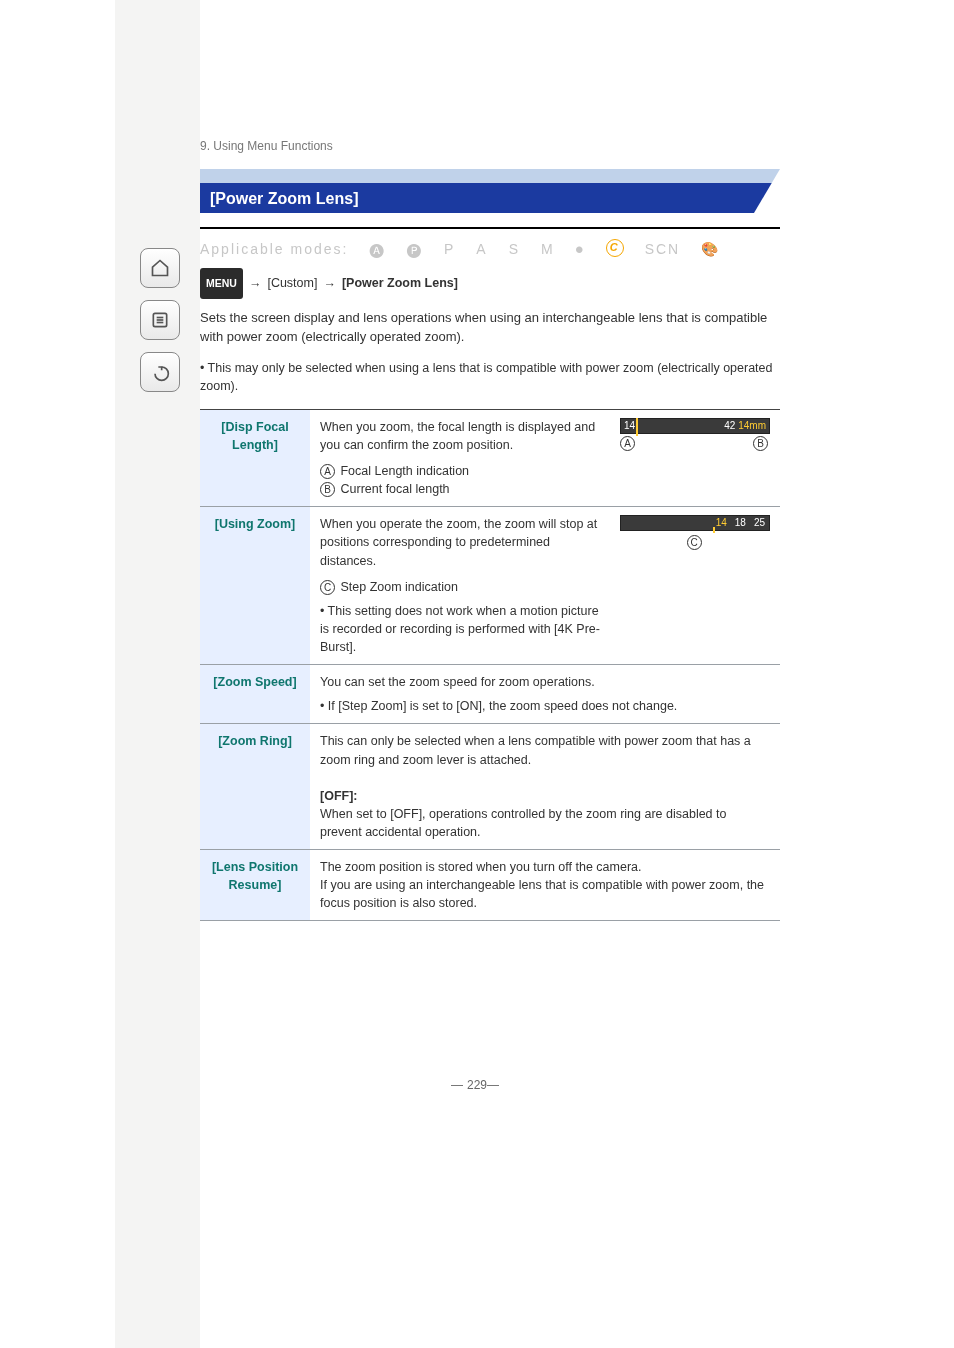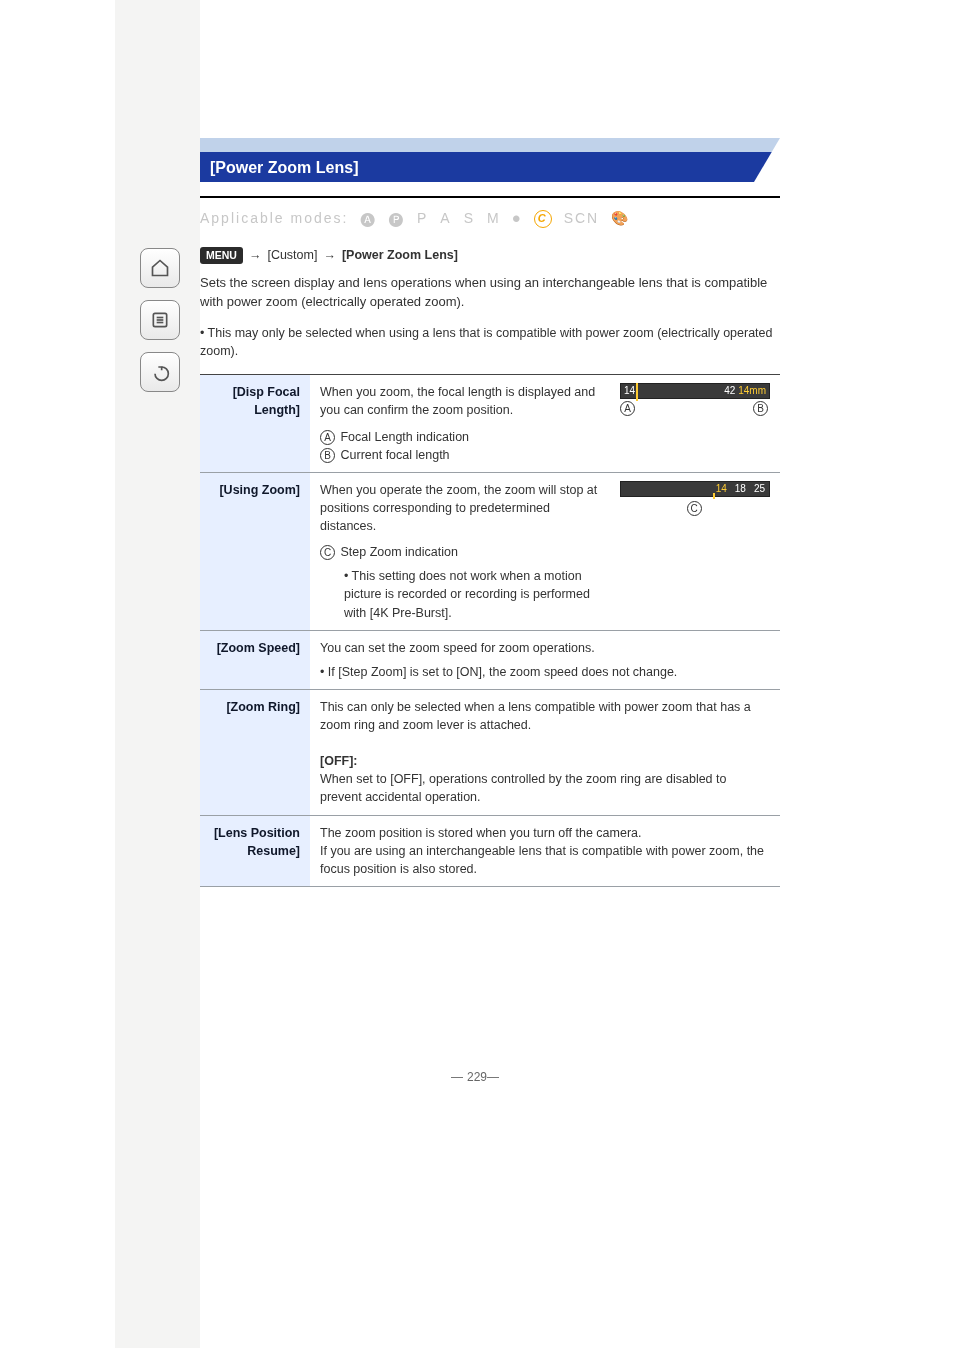--- a/index.html
+++ b/index.html
@@ -86,24 +86,24 @@
     }
     .rule {
       border: none;
       border-top: 2px solid #000;
       margin: 6px 0 10px 0;
     }
     .modes {
       font-size: 14px;
       letter-spacing: 2px;
       color: #c7c7c7;
-      margin-bottom: 18px;
-      display: flex;
-      align-items: flex-end;
-      gap: 12px;
+      margin-bottom: 8px;
+      display: flex;
+      align-items: flex-start;
+      gap: 21px;
     }
     .modes .custom-icon {
       display: inline-flex;
       width: 18px; height: 18px;
       border: 1px solid #f5a600;
       border-radius: 50%;
       color: #f5a600;
       font-style: italic;
       font-weight: bold;
       font-size: 11px;
@@ -115,44 +115,44 @@
       align-items: center;
       gap: 6px;
       font-size: 12.5px;
       margin-bottom: 10px;
     }
     .menu-path .menu-pill {
       background: #2b2b2b;
       color: #fff;
       font-weight: bold;
       font-size: 10.5px;
-      padding: 1px 6px;
+      padding: 8px 6px;
       border-radius: 3px;
     }
     .menu-path .arrow { color: #333; }
     .para { margin-bottom: 10px; }
     .para-note { margin-top: 12px; font-size: 12.5px; }
     table.opts {
       width: 100%;
       border-collapse: collapse;
       border-top: 1px solid #444;
       border-bottom: 1px solid #444;
       font-size: 12.5px;
     }
     table.opts th, table.opts td {
       border-bottom: 1px solid #9aa0a6;
       padding: 8px 10px;
       vertical-align: top;
     }
     table.opts th {
       width: 110px;
       background: #e7efff;
-      text-align: right;
+      text-align: center;
       font-weight: bold;
-      color: #0f172a;
+      color: #0f766e;
     }
     table.opts td { background: #fff; }
     .cell-flex {
       display: flex;
       gap: 12px;
       justify-content: flex-end;
     }
     .cell-text { flex: 1; }
     .circ {
       display: inline-block;
@@ -209,21 +209,21 @@
     }
     .stepbar .nums { display: flex; gap: 8px; margin-left: auto; }
     .stepbar .nums span.cur { color: #ffcc33; }
     .stepbar .tick {
       position: absolute; bottom: -3px;
       width: 2px; height: 6px; background: #ffcc33;
     }
     .stepbar .labels { text-align: center; margin-top: 4px; font-size: 10px; }
     .page-num {
       position: absolute;
-      bottom: 262px;
+      bottom: 254px;
       left: 50%;
       transform: translateX(-50%);
       font-size: 12px;
       color: #666;
     }
     .page-num .dash { letter-spacing: 4px; }
   </style>
 </head>
 <body>
 
@@ -248,20 +248,21 @@
     <div class="side-btn">
       <svg width="20" height="20" viewBox="0 0 24 24" fill="none" stroke="#555" stroke-width="2">
           <path d="M14 6 A8 8 0 1 1 6 14"></path>
           <polyline points="10,6 14,6 14,10"></polyline>
         </svg>
     </div>
   </div>
 
   <div class="content">
 
+    <div class="breadcrumb">9. Using Menu Functions</div>
 
     <div class="title-bar">
       <div class="bar-top"></div>
       <div class="bar-bottom"></div>
       <div class="corner"></div>
       <h2>[Power Zoom Lens]</h2>
     </div>
 
     <hr class="rule">
 
@@ -325,21 +326,21 @@
 
         <tr>
           <th>[Using Zoom]</th>
           <td>
             <div class="cell-flex">
               <div class="cell-text">
                 <div>When you operate the zoom, the zoom will stop at positions corresponding to predetermined distances.</div>
                 <div style="margin-top:8px;">
                   <div><span class="circ">C</span> <span>Step Zoom indication</span></div>
                 </div>
-                <div style="margin-top:6px;margin-left:24px;">• This setting does not work when a motion picture is recorded or recording is performed with [4K Pre-Burst].</div>
+                <div style="margin-top:6px;">• This setting does not work when a motion picture is recorded or recording is performed with [4K Pre-Burst].</div>
               </div>
               <div class="stepbar">
                 <div class="bar">
                   <div class="tick" style="left:62%;"></div>
                   <div class="nums">
                     <span class="cur">14</span>
                     <span>18</span>
                     <span>25</span>
                   </div>
                 </div>

